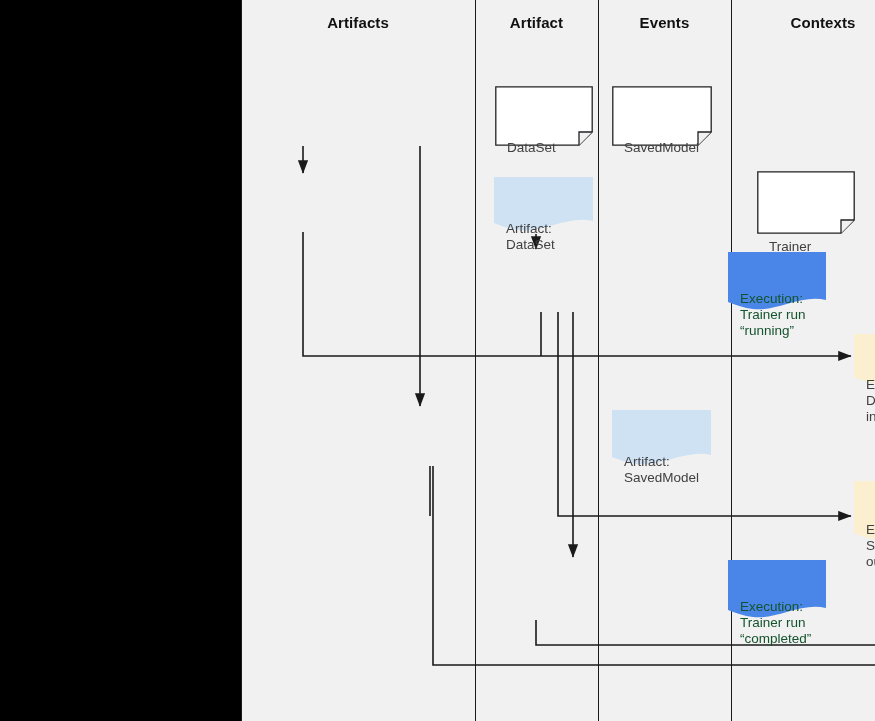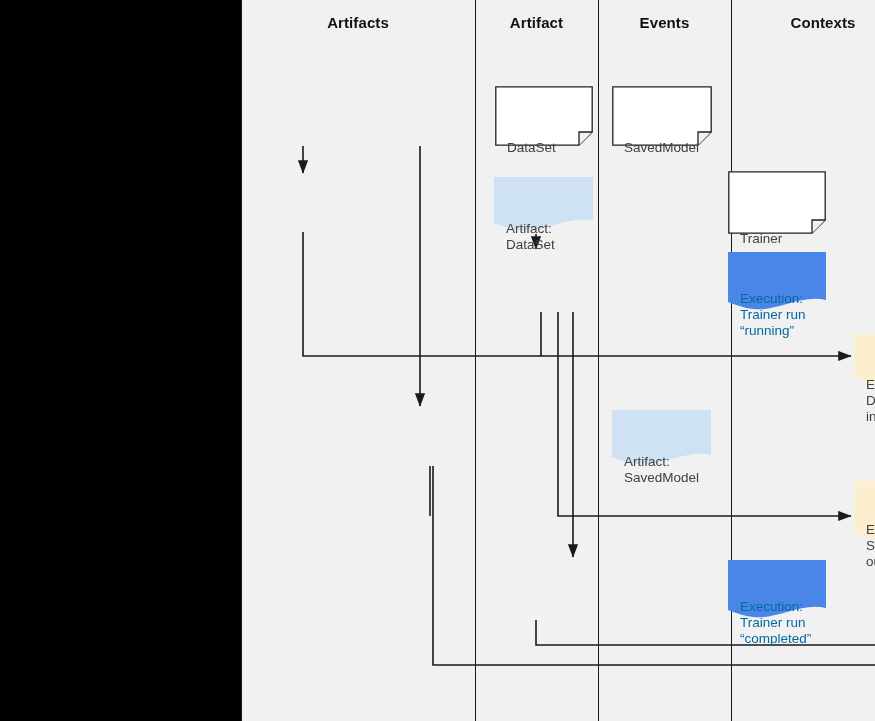--- a/index.html
+++ b/index.html
@@ -59,21 +59,21 @@
     white-space: pre-line;
   }
   .node .label { position: relative; z-index: 2; display: block; }
   .node .shape {
     position: absolute;
     left: 0; top: 0;
     width: 100%; height: 100%;
     z-index: 1;
   }
   .node.dark-text { color: #404040; }
-  .node.light-text { color: #0369a1; }
+  .node.light-text { color: #14532d; }
 </style>
 </head>
 <body>
 
 <div id="canvas">
   <div id="board">
 
     <div class="board-edge-left"></div>
 
     <div class="swimlane-divider" style="left:234px"></div>
@@ -132,21 +132,21 @@
     </div>
 
     <div class="node dark-text" style="left:253px;top:177px;width:99px;height:55px;padding-top:12px">
       <svg class="shape" viewBox="0 0 99 55" preserveAspectRatio="none">
         <path d="M0,0 H99 V44 C74,38 50,56 25,53 C16,52 8,49 0,46 Z" fill="#cfe2f3"></path>
       </svg>
       <span class="label">Artifact:
 DataSet</span>
     </div>
 
-    <div class="node dark-text" style="left:487px;top:171px;width:98px;height:63px;padding-top:28px">
+    <div class="node dark-text" style="left:516px;top:171px;width:98px;height:63px;padding-top:36px">
       <svg class="shape" viewBox="0 0 98 63" preserveAspectRatio="none">
         <path d="M0.8,0.8 H97.2 V49 L84,62.2 H0.8 Z" fill="#ffffff" stroke="#202124" stroke-width="1.3" vector-effect="non-scaling-stroke"></path>
         <path d="M97.2,49 L84,49 L84,62.2" fill="#f1f1f1" stroke="#202124" stroke-width="1.3" vector-effect="non-scaling-stroke"></path>
       </svg>
       <span class="label">Trainer</span>
     </div>
 
     <div class="node light-text" style="left:487px;top:252px;width:98px;height:60px;padding-top:7px">
       <svg class="shape" viewBox="0 0 98 60" preserveAspectRatio="none">
         <path d="M0,0 H98 V48 C73,42 49,60 25,57 C16,56 8,53 0,50 Z" fill="#4a86e8"></path>

